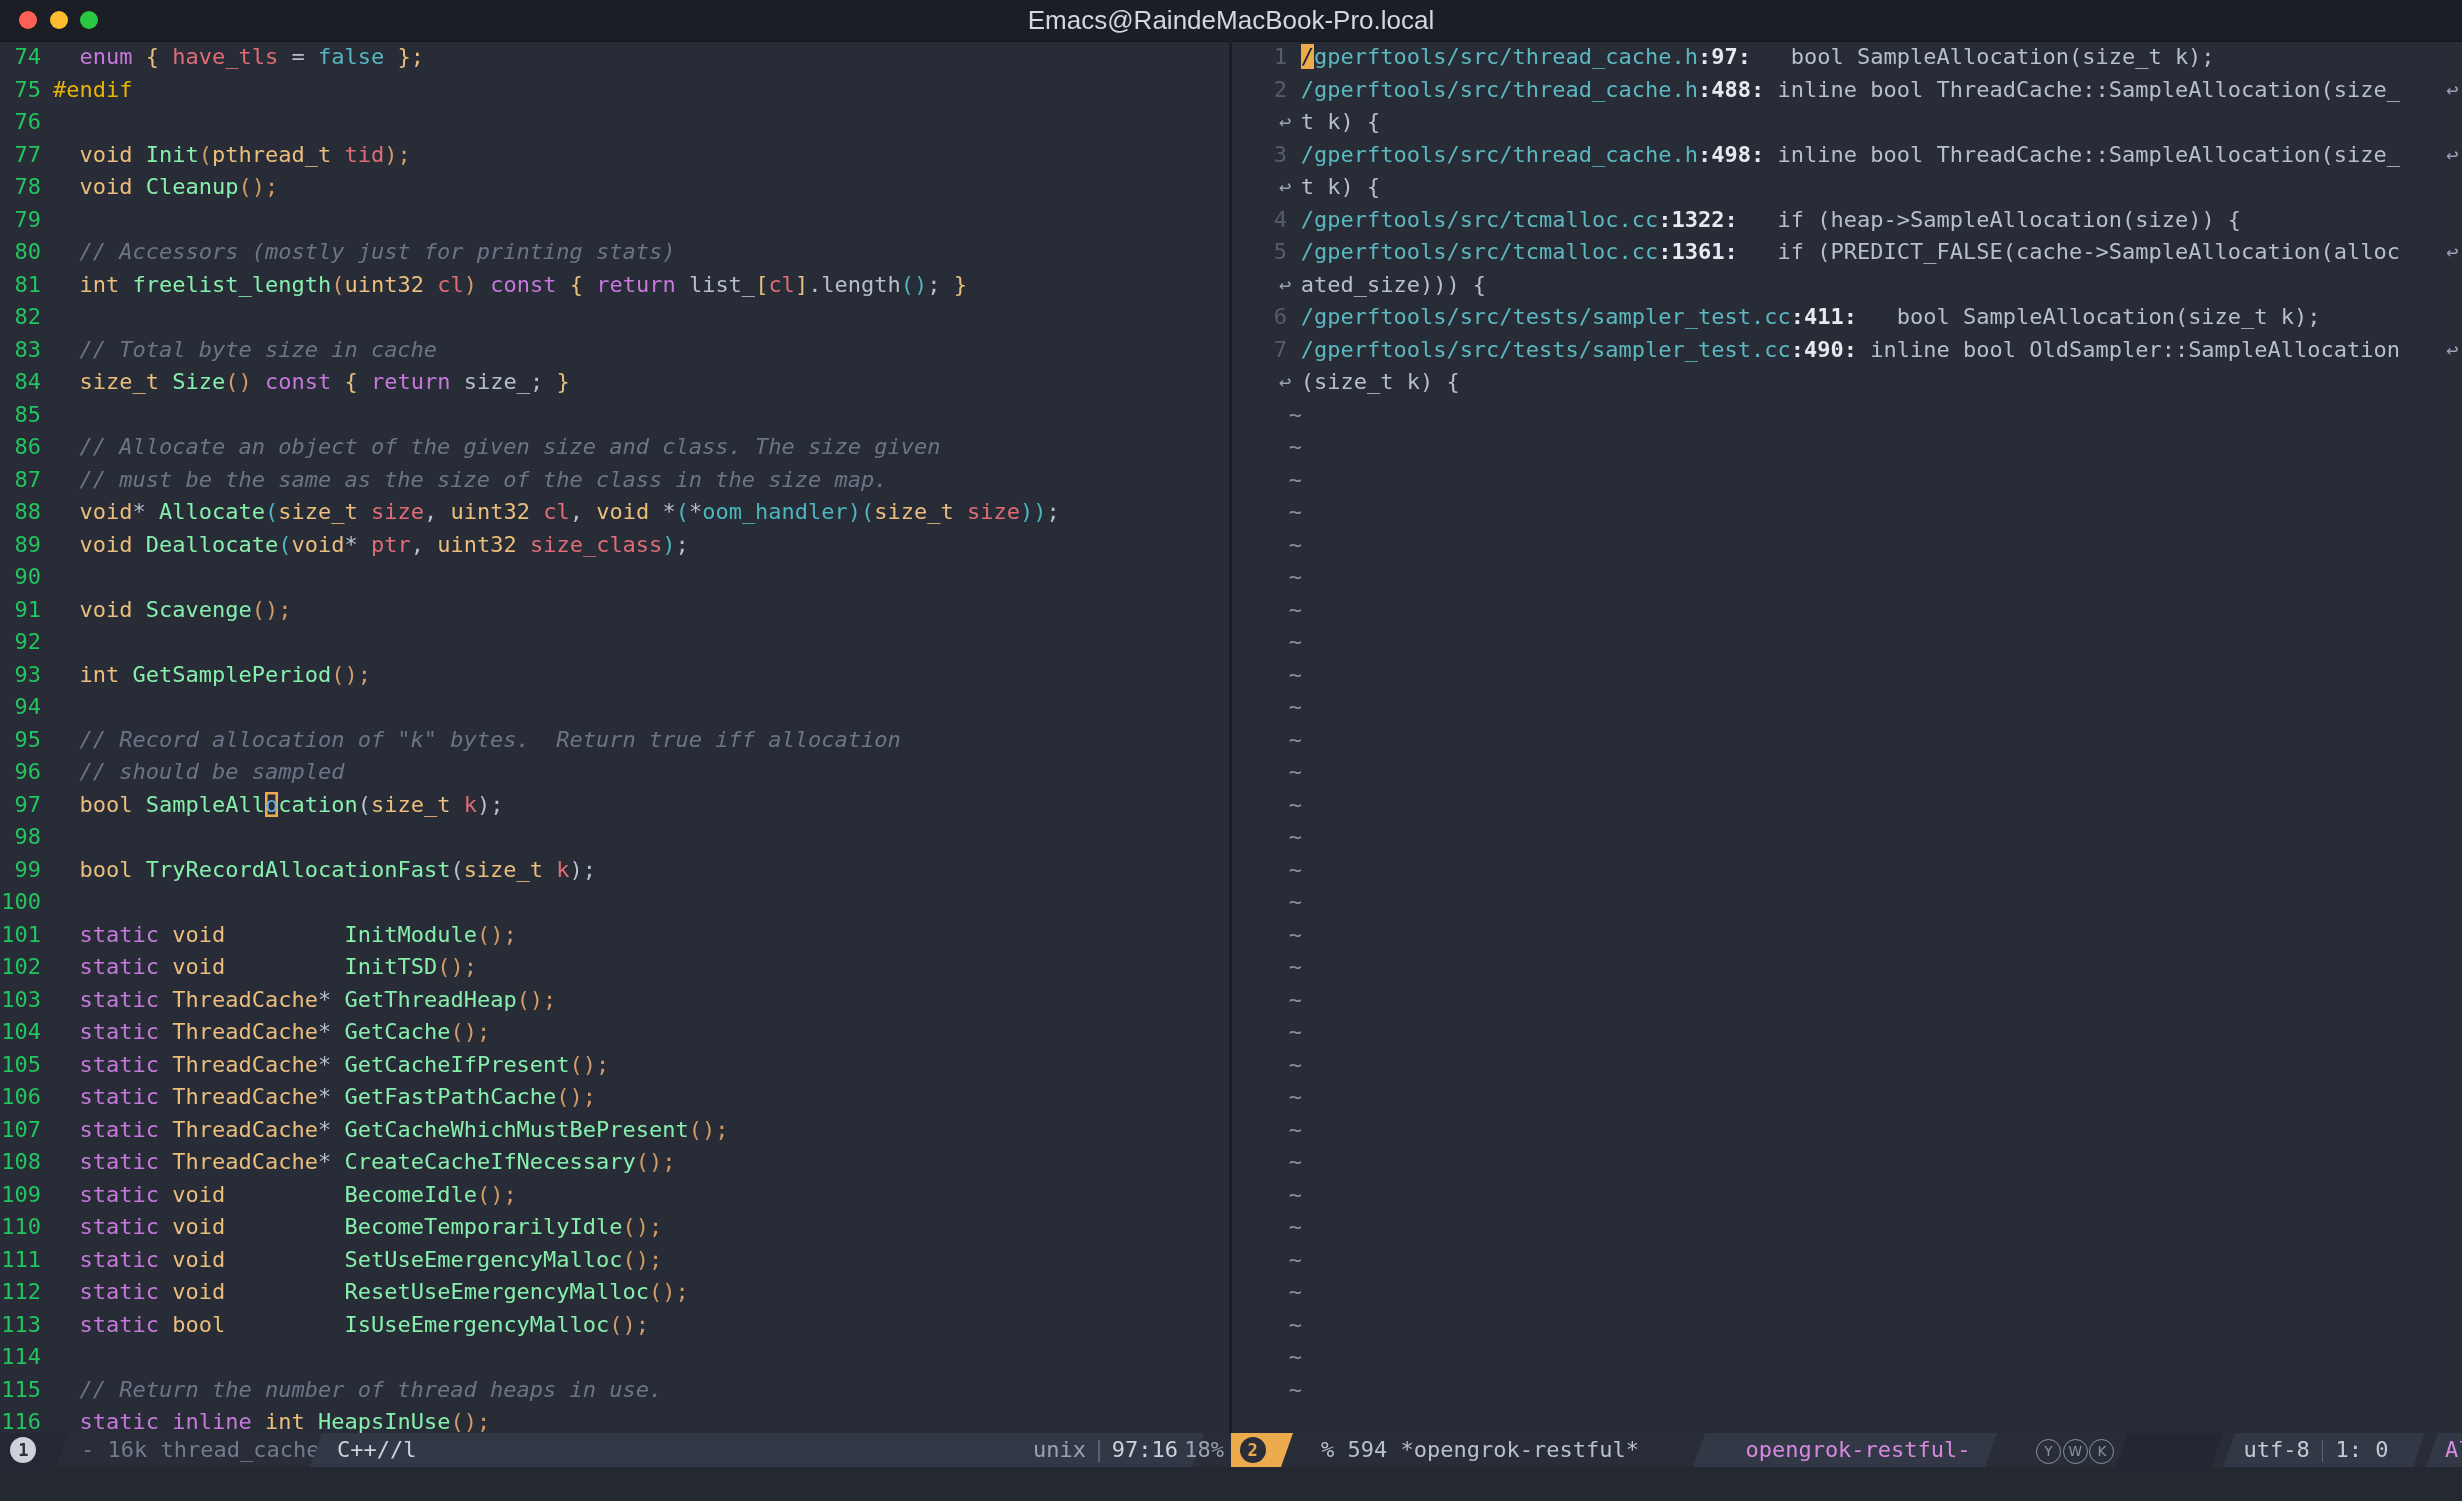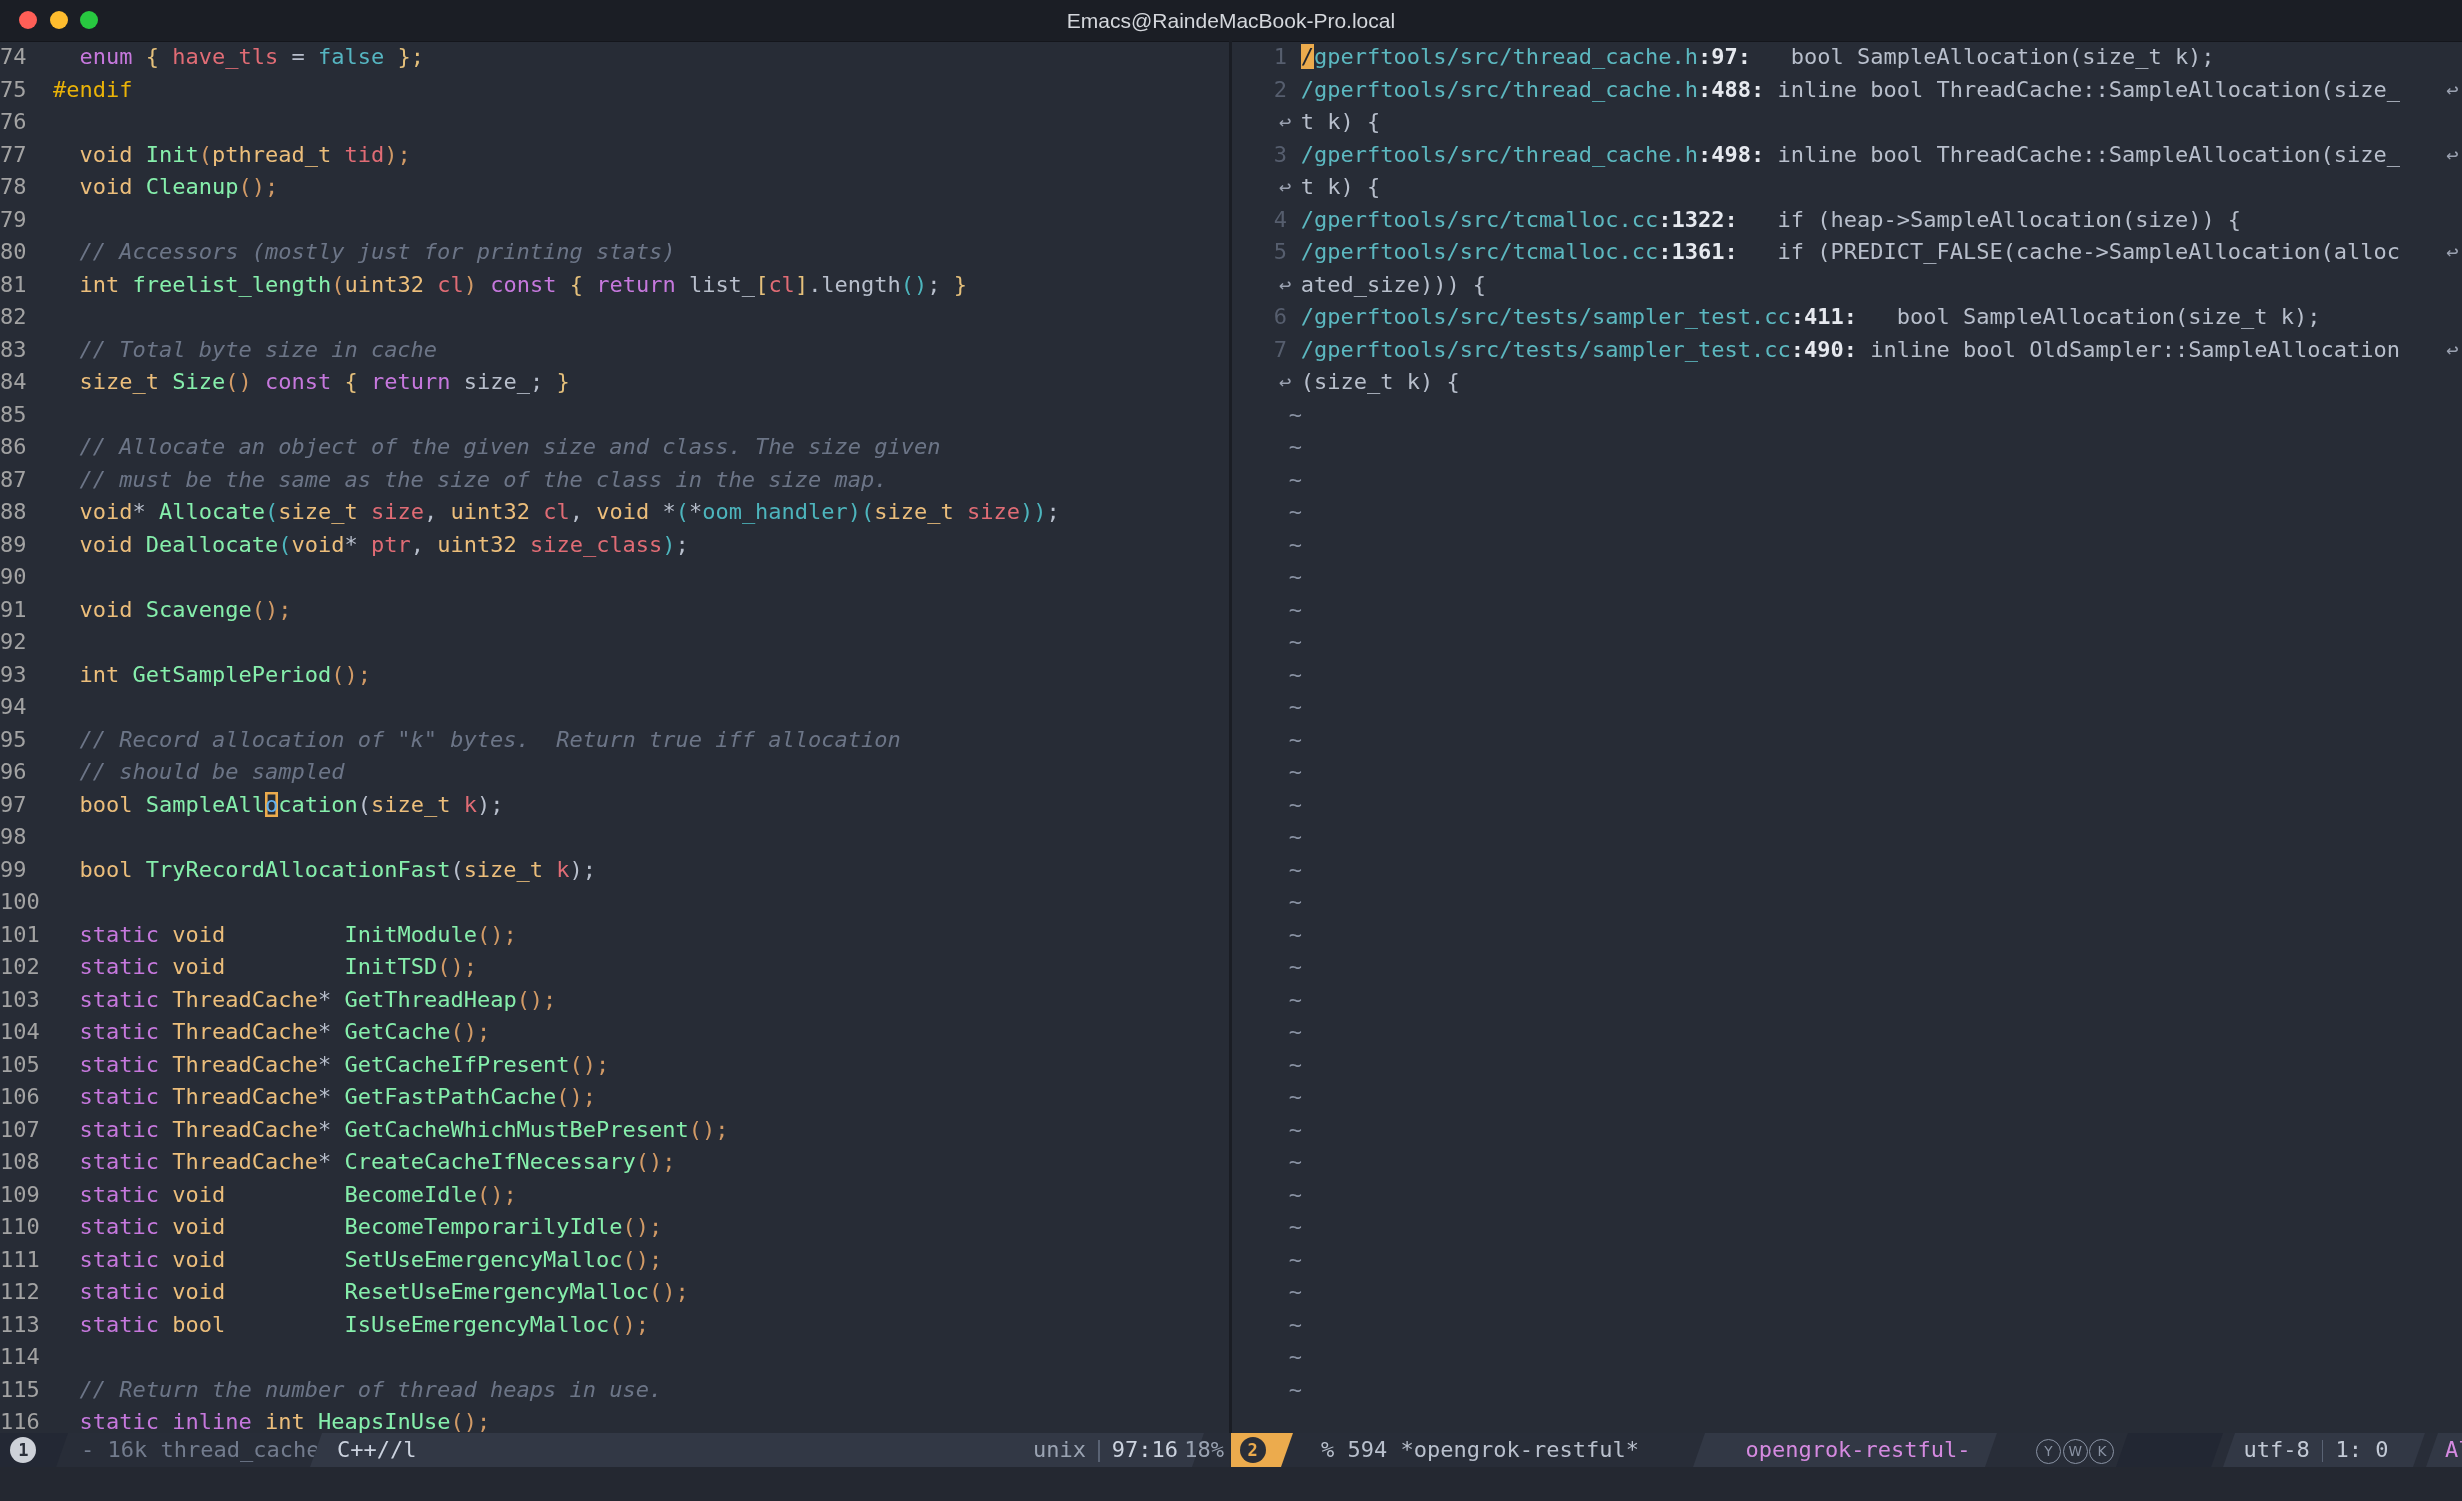--- a/index.html
+++ b/index.html
@@ -6,28 +6,28 @@
   #app{position:relative;width:2462px;height:1501px;background:#272c36;
        font-family:"DejaVu Sans Mono",monospace;font-size:22px;color:#b8bfcc;}
   
   #titlebar{position:absolute;left:0;top:0;width:2462px;height:41px;background:#1b1e25;
             border-bottom:0.9px solid #14161c;}
   .light{position:absolute;top:11px;width:18px;height:18px;border-radius:50%;}
   #light-close{left:19px;background:#ff5f57;}
   #light-min{left:50px;background:#febc2e;}
   #light-zoom{left:80px;background:#28c840;}
   #title{position:absolute;left:0;top:0;width:100%;height:41px;line-height:41px;text-align:center;
-         color:#d4d7dc;font-family:"Liberation Sans","DejaVu Sans",sans-serif;font-size:21px;}
+         color:#d4d7dc;font-family:"Liberation Sans","DejaVu Sans",sans-serif;font-size:26px;}
   
   #editor{position:absolute;left:0;top:41px;width:2462px;height:1392px;overflow:hidden;}
   #left-window{position:absolute;left:0;top:0;width:1229px;height:1392px;overflow:hidden;}
   #divider{position:absolute;left:1229px;top:0;width:2.6px;height:1392px;background:#1a1d24;}
   #right-window{position:absolute;left:1231px;top:0;width:1231px;height:1392px;overflow:hidden;}
   .row{position:relative;display:flex;height:32.5px;line-height:32.5px;white-space:pre;}
-  .ln{width:41px;color:#a3a3a3;flex:none;}
+  .ln{width:41px;text-align:right;color:#22c55e;flex:none;}
   .lgap{width:12px;flex:none;}
   .rn{width:56px;text-align:right;color:#565e6e;flex:none;}
   .rgap{width:13.7px;flex:none;}
   .code{white-space:pre;}
   
   .c-fg{color:#b8bfcc;}
   .c-cm{color:#6c7587;font-style:italic;}
   .c-kw{color:#c678dd;}
   .c-ty{color:#ECBE7B;}
   .c-fn{color:#86efac;}

